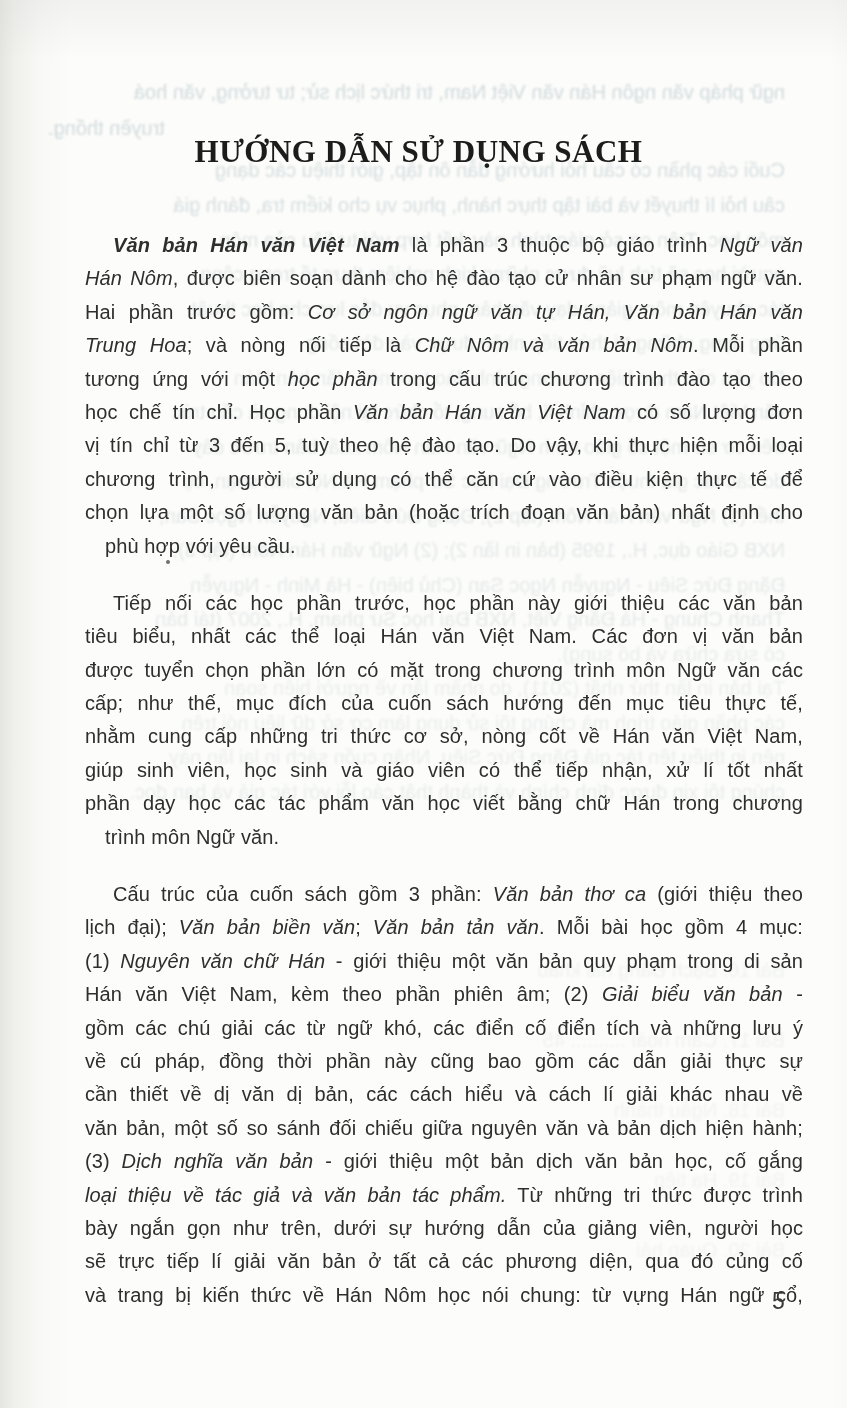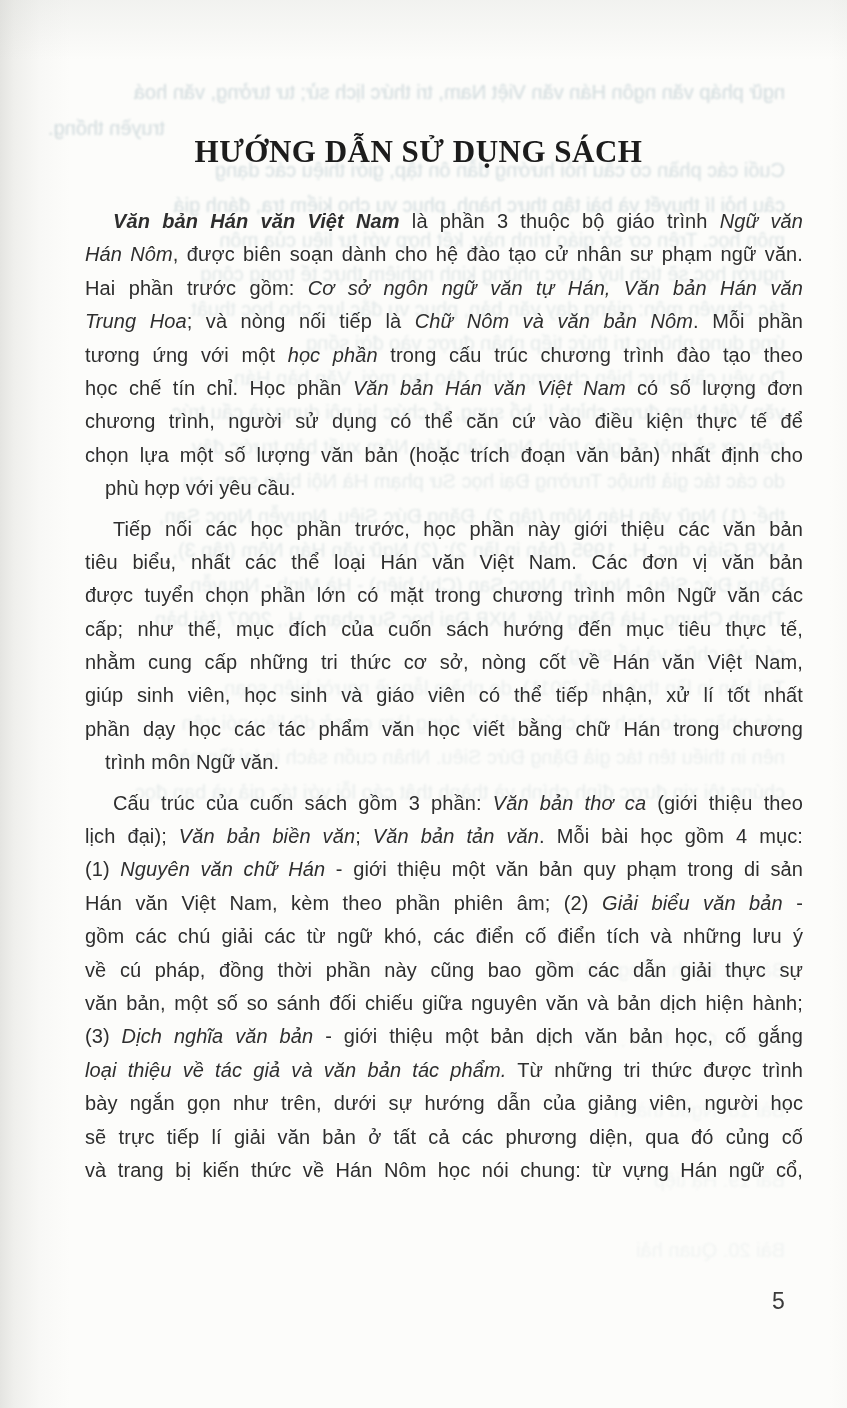--- a/index.html
+++ b/index.html
@@ -41,21 +41,21 @@
     height:33.4px;
     line-height:33.4px;
     font-size:20px;
     letter-spacing:0.1px;
     color:#2e2e2e;
     text-align:justify;
     text-align-last:justify;
     overflow:hidden;
     white-space:nowrap;
   }
-  .line.indent{text-indent:28px;}
+  .line.indent{text-indent:28px;margin-top:24px;}
   .line.endline{text-align-last:left;margin-left:20px;}
   .seg-i{font-style:italic;}
   .seg-bi{font-style:italic;font-weight:700;}
 
   .pagenum{
     position:absolute;
     top:1288px;left:772px;
     font-size:23px;
     color:#3a3a3a;
   }
@@ -122,20 +122,21 @@
   <div class="title">HƯỚNG DẪN SỬ DỤNG SÁCH</div>
 
   <div class="body-text">
       <div class="para">
         <div class="line indent"><span class="seg-bi">Văn bản Hán văn Việt Nam</span><span class="seg-r"> là phần 3 thuộc bộ giáo trình </span><span class="seg-i">Ngữ văn</span></div>
         <div class="line"><span class="seg-i">Hán Nôm</span><span class="seg-r">, được biên soạn dành cho hệ đào tạo cử nhân sư phạm ngữ văn.</span></div>
         <div class="line"><span class="seg-r">Hai phần trước gồm: </span><span class="seg-i">Cơ sở ngôn ngữ văn tự Hán, Văn bản Hán văn</span></div>
         <div class="line"><span class="seg-i">Trung Hoa</span><span class="seg-r">; và nòng nối tiếp là </span><span class="seg-i">Chữ Nôm và văn bản Nôm</span><span class="seg-r">. Mỗi phần</span></div>
         <div class="line"><span class="seg-r">tương ứng với một </span><span class="seg-i">học phần</span><span class="seg-r"> trong cấu trúc chương trình đào tạo theo</span></div>
         <div class="line"><span class="seg-r">học chế tín chỉ. Học phần </span><span class="seg-i">Văn bản Hán văn Việt Nam</span><span class="seg-r"> có số lượng đơn</span></div>
+        <div class="line"><span class="seg-r">vị tín chỉ từ 3 đến 5, tuỳ theo hệ đào tạo. Do vậy, khi thực hiện mỗi loại</span></div>
         <div class="line"><span class="seg-r">chương trình, người sử dụng có thể căn cứ vào điều kiện thực tế để</span></div>
         <div class="line"><span class="seg-r">chọn lựa một số lượng văn bản (hoặc trích đoạn văn bản) nhất định cho</span></div>
         <div class="line endline"><span class="seg-r">phù hợp với yêu cầu.</span></div>
       </div>
       <div class="para">
         <div class="line indent"><span class="seg-r">Tiếp nối các học phần trước, học phần này giới thiệu các văn bản</span></div>
         <div class="line"><span class="seg-r">tiêu biểu, nhất các thể loại Hán văn Việt Nam. Các đơn vị văn bản</span></div>
         <div class="line"><span class="seg-r">được tuyển chọn phần lớn có mặt trong chương trình môn Ngữ văn các</span></div>
         <div class="line"><span class="seg-r">cấp; như thế, mục đích của cuốn sách hướng đến mục tiêu thực tế,</span></div>
         <div class="line"><span class="seg-r">nhằm cung cấp những tri thức cơ sở, nòng cốt về Hán văn Việt Nam,</span></div>
@@ -143,20 +144,21 @@
         <div class="line"><span class="seg-r">phần dạy học các tác phẩm văn học viết bằng chữ Hán trong chương</span></div>
         <div class="line endline"><span class="seg-r">trình môn Ngữ văn.</span></div>
       </div>
       <div class="para">
         <div class="line indent"><span class="seg-r">Cấu trúc của cuốn sách  gồm 3 phần: </span><span class="seg-i">Văn bản thơ ca</span><span class="seg-r"> (giới thiệu theo</span></div>
         <div class="line"><span class="seg-r">lịch đại); </span><span class="seg-i">Văn bản biền văn</span><span class="seg-r">; </span><span class="seg-i">Văn bản tản văn</span><span class="seg-r">. Mỗi bài học gồm 4 mục:</span></div>
         <div class="line"><span class="seg-r">(1) </span><span class="seg-i">Nguyên văn chữ Hán</span><span class="seg-r"> - giới thiệu một văn bản quy phạm trong di sản</span></div>
         <div class="line"><span class="seg-r">Hán văn Việt Nam, kèm theo phần phiên âm; (2) </span><span class="seg-i">Giải biểu văn bản</span><span class="seg-r"> -</span></div>
         <div class="line"><span class="seg-r">gồm các chú giải các từ ngữ khó, các điển cố điển tích và những lưu ý</span></div>
         <div class="line"><span class="seg-r">về cú pháp, đồng thời phần này cũng bao gồm các dẫn giải thực sự</span></div>
+        <div class="line"><span class="seg-r">cần thiết về dị văn dị bản, các cách hiểu và cách lí giải khác nhau về</span></div>
         <div class="line"><span class="seg-r">văn bản, một số so sánh đối chiếu giữa nguyên văn và bản dịch hiện hành;</span></div>
         <div class="line"><span class="seg-r">(3) </span><span class="seg-i">Dịch nghĩa văn bản</span><span class="seg-r"> - giới thiệu một bản dịch văn bản học, cố gắng</span></div>
         <div class="line"><span class="seg-i">loại thiệu về tác giả và văn bản tác phẩm.</span><span class="seg-r"> Từ những tri thức được trình</span></div>
         <div class="line"><span class="seg-r">bày ngắn gọn như trên, dưới sự hướng dẫn của giảng viên, người học</span></div>
         <div class="line"><span class="seg-r">sẽ trực tiếp lí giải văn bản ở tất cả các phương diện, qua đó củng cố</span></div>
         <div class="line"><span class="seg-r">và trang bị kiến thức về Hán Nôm học nói chung: từ vựng Hán ngữ cổ,</span></div>
       </div>
     </div>
 
   <div class="speck" style="left:166px;top:560px;"></div>

